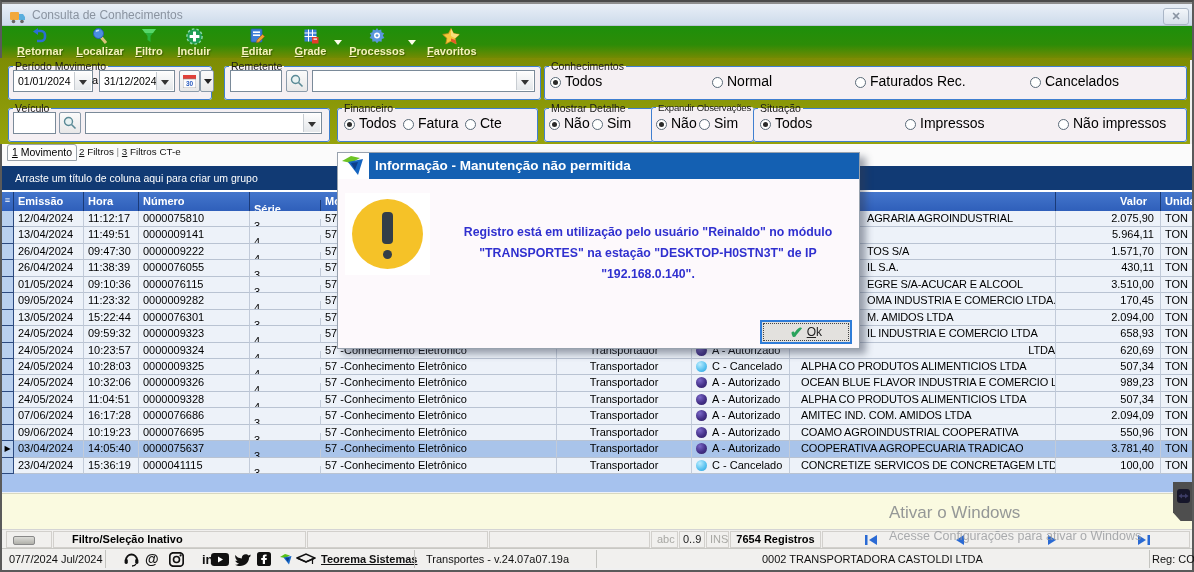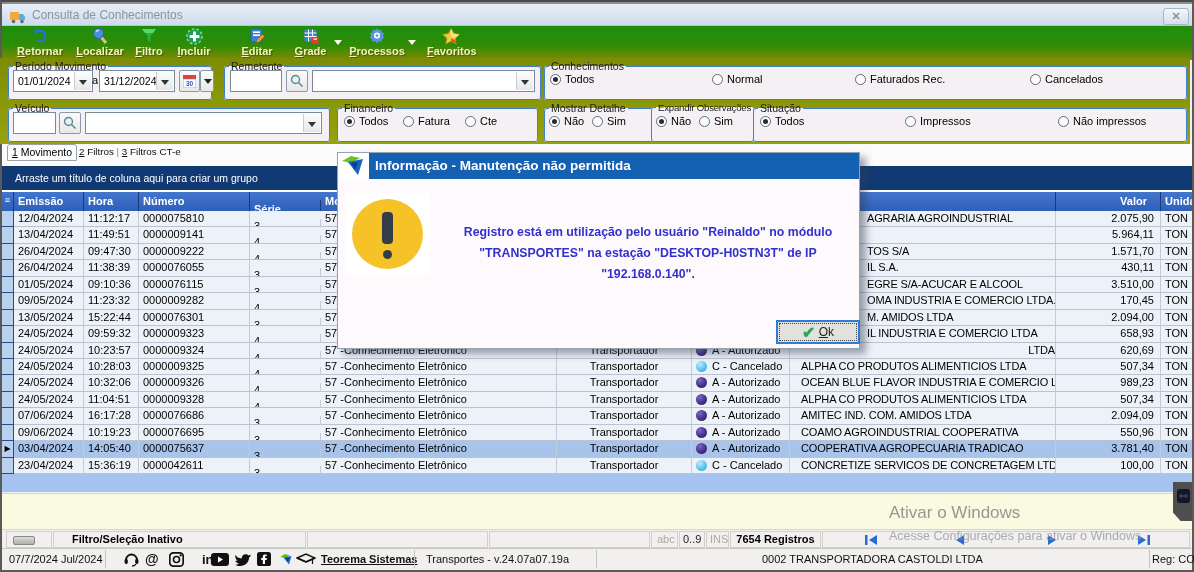--- a/index.html
+++ b/index.html
@@ -30,21 +30,21 @@
   background:#f5f0f3; font-size:11px; color:#1a1a1a; }
 fieldset.f legend { margin-left:4px; padding:0 2px; font-size:10.5px; white-space:nowrap; }
 .inp { position:absolute; background:#fff; border:1px solid #7a8a99; }
 .combo { position:absolute; background:#fff; border:1px solid #7a8a99; }
 .combo .ar { position:absolute; right:1px; top:1px; bottom:1px; width:17px;
   background:linear-gradient(#fdfdfd,#e4e7ea); border-left:1px solid #c8cdd2; }
 .combo .ar:after { content:""; position:absolute; left:4px; top:8px; width:0; height:0;
   border-left:4px solid transparent; border-right:4px solid transparent; border-top:5px solid #333; }
 .combo .tx { position:absolute; left:4px; top:4px; font-size:10.5px; color:#000; }
 .sbtn { position:absolute; border:1px solid #8a9aaa; background:linear-gradient(#fbfbfb,#e8e8e8); border-radius:2px; }
-.radio { position:absolute; font-size:11px; color:#000; }
+.radio { position:absolute; font-size:14px; color:#000; }
 .radio .c { display:inline-block; width:11px; height:11px; border-radius:50%;
   border:1px solid #5a6a78; background:#fff; vertical-align:-2px; margin-right:4px; position:relative; }
 .radio.sel .c:after { content:""; position:absolute; left:2px; top:2px; width:5px; height:5px;
   border-radius:50%; background:#2a2a2a; }
 
 #tabstrip { position:absolute; left:0; top:142px; width:1190px; height:22px; background:#fbfbfb; font-size:9.8px; }
 #tab1 { position:absolute; left:5px; top:0px; width:70px; height:17px; background:#fdfdfd;
   border:1px solid #9aa2aa; border-radius:3px 3px 0 0; text-align:center; line-height:15px; font-size:10.5px; }
 .tabtx { position:absolute; top:2px; color:#111; }
 
@@ -86,22 +86,22 @@
   background:#fdf9fc; border:1px solid #98a2ae; box-shadow:6px 5px 7px rgba(50,60,80,.45); }
 #dlg-title { position:absolute; left:0; top:0; width:521px; height:26px; background:#1460b2; }
 #dlg-logo { position:absolute; left:0; top:0; width:31px; height:26px; background:#fff; }
 #dlg-title .t { position:absolute; left:37px; top:5px; color:#fff; font-weight:bold; font-size:13.5px; }
 #warnbox { position:absolute; left:7px; top:40px; width:85px; height:82px; background:#fff; }
 #warncircle { position:absolute; left:7px; top:6px; width:71px; height:70px; border-radius:50%; background:#f5c228; }
 #warncircle .bar { position:absolute; left:30px; top:13px; width:11px; height:32px; border-radius:4px; background:#333e48; }
 #warncircle .dot { position:absolute; left:31px; top:51px; width:9px; height:9px; border-radius:50%; background:#333e48; }
 #dlg-msg { position:absolute; left:100px; top:69px; width:420px; text-align:center;
   color:#3030cf; font-weight:bold; font-size:12.3px; line-height:21px; }
-#okbtn { position:absolute; left:422px; top:167px; width:84px; height:24px;
-  background:#e3e1de; border:2px solid #2f7cd8;margin-left:16px; }
+#okbtn { position:absolute; left:422px; top:167px; width:92px; height:24px;
+  background:#e3e1de; border:2px solid #2f7cd8; }
 #okbtn .in { position:absolute; left:1px; top:1px; right:1px; bottom:1px; border:1px dotted #444; text-align:center; line-height:16px; font-size:12px; color:#222; }
 
 #tvtab { position:absolute; right:0; top:480px; width:19px; height:39px; background:#4e4e4e;
   clip-path:polygon(0 0, 100% 0, 100% 100%, 40% 100%, 0 78%); }
 #tvicon { position:absolute; right:2px; top:487px; width:13px; height:14px; background:#16162a; border-radius:3px; }
 
 #wm1 { position:absolute; left:887px; top:501px; font-size:17px; color:rgba(130,134,138,.85); }
 #wm2 { position:absolute; left:887px; top:527px; font-size:12.5px; color:rgba(150,152,156,.8); }
 </style>
 </head>
@@ -490,21 +490,21 @@
           <div class="cell c-tr">Transportador</div>
           <div class="cell c-si"><span class="sph a"></span>A - Autorizado</div>
           <div class="cell c-co">COOPERATIVA AGROPECUARIA TRADICAO</div>
           <div class="cell c-va">3.781,40</div>
           <div class="cell c-un">TON</div>
         </div>
 <div class="row">
           <div class="cell ind"></div>
           <div class="cell c-em">23/04/2024</div>
           <div class="cell c-ho">15:36:19</div>
-          <div class="cell c-nu">0000042611</div>
+          <div class="cell c-nu">0000041115</div>
           <div class="cell c-se">3</div>
           <div class="cell c-mo">57 -Conhecimento Eletrônico</div>
           <div class="cell c-tr">Transportador</div>
           <div class="cell c-si"><span class="sph c"></span>C - Cancelado</div>
           <div class="cell c-co">CONCRETIZE SERVICOS DE CONCRETAGEM LTDA</div>
           <div class="cell c-va">100,00</div>
           <div class="cell c-un">TON</div>
         </div>
 </div>
     <div id="blueband"></div>

